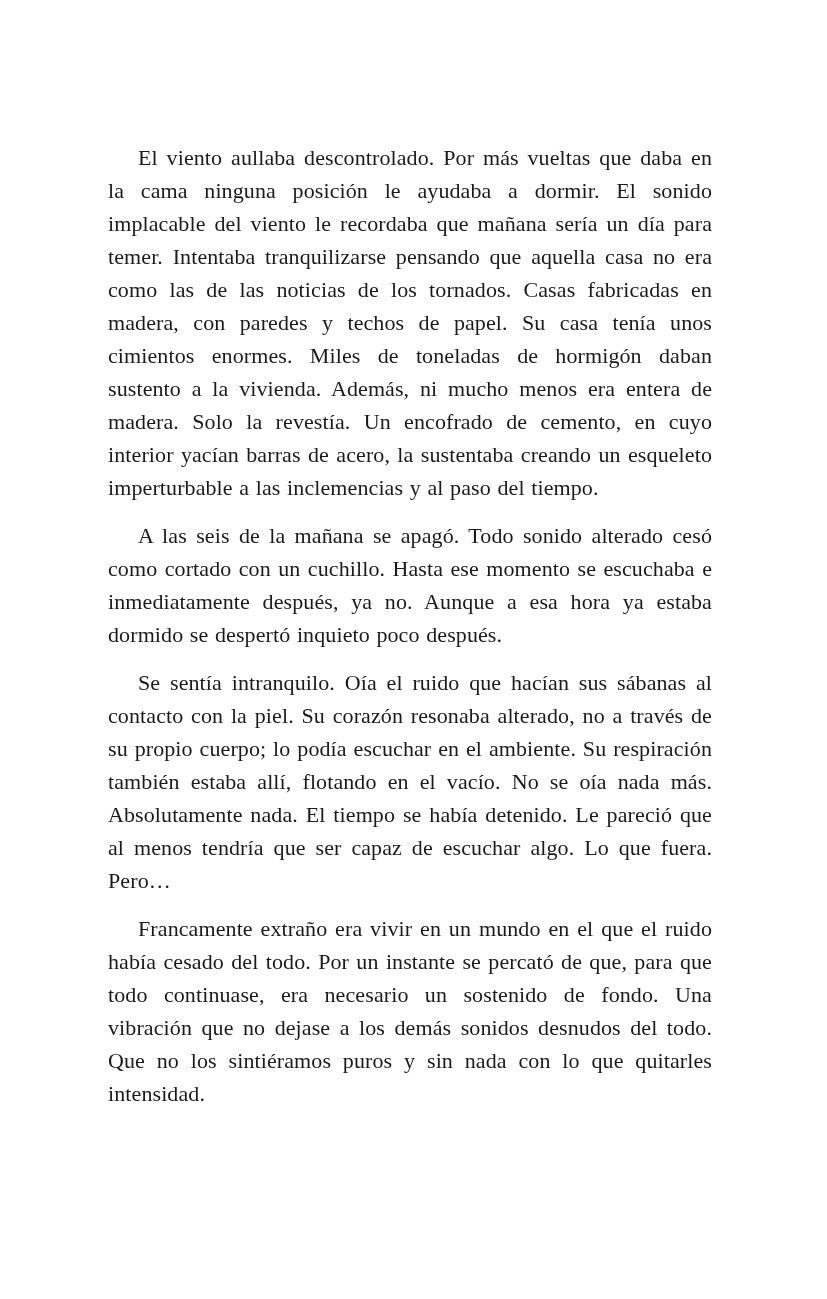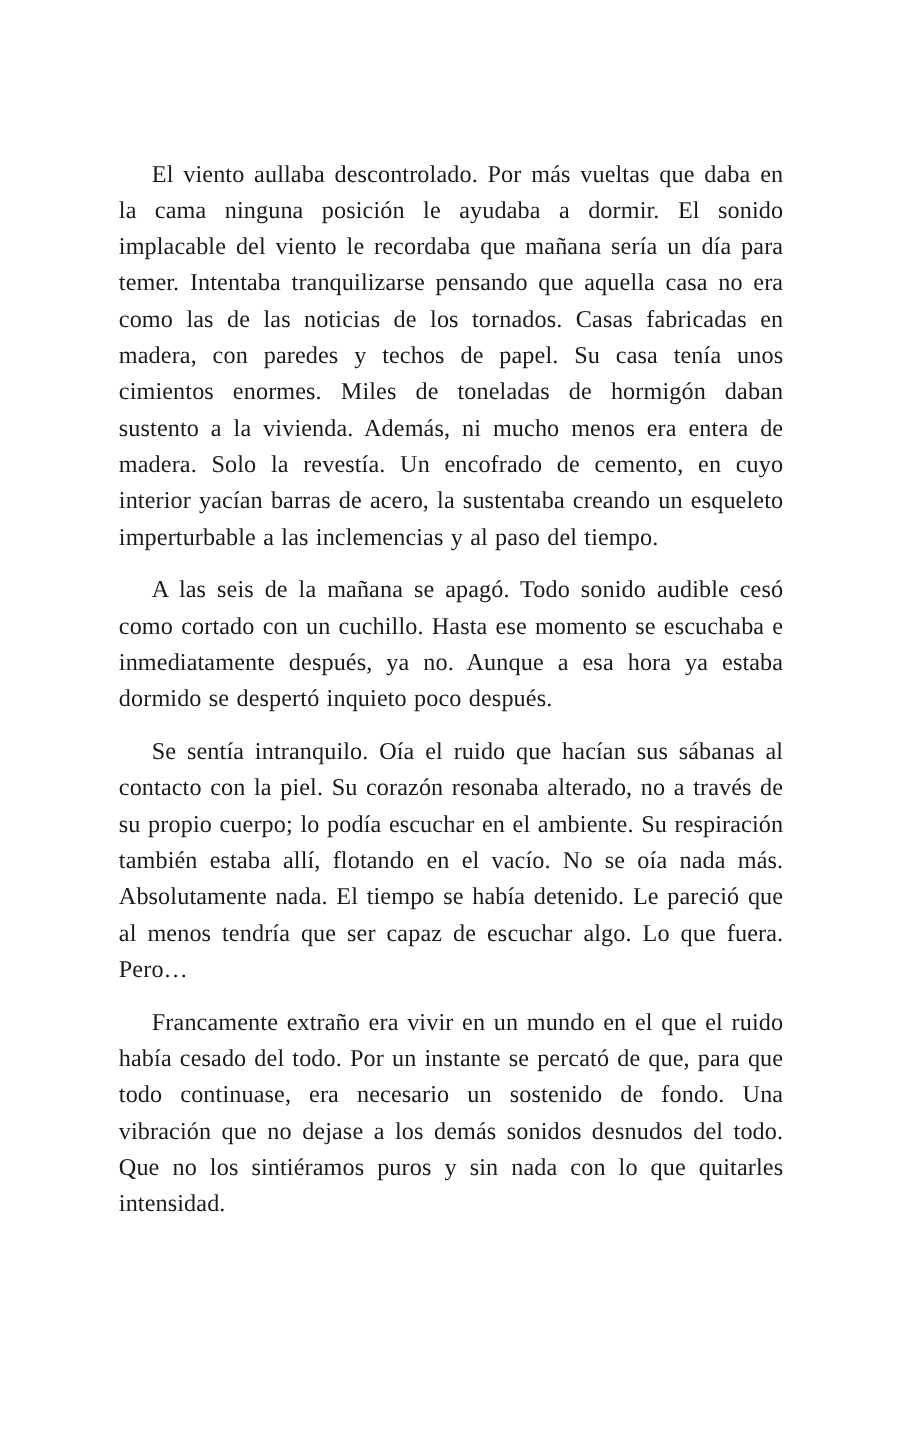--- a/index.html
+++ b/index.html
@@ -31,17 +31,17 @@
     word-spacing: 1px;
     hyphens: none;
   }
 </style>
 </head>
 <body>
 
 <div class="page">
   <div>
     <p>El viento aullaba descontrolado. Por más vueltas que daba en la cama ninguna posición le ayudaba a dormir. El sonido implacable del viento le recordaba que mañana sería un día para temer. Intentaba tranquilizarse pensando que aquella casa no era como las de las noticias de los tornados. Casas fabricadas en madera, con paredes y techos de papel. Su casa tenía unos cimientos enormes. Miles de toneladas de hormigón daban sustento a la vivienda. Además, ni mucho menos era entera de madera. Solo la revestía. Un encofrado de cemento, en cuyo interior yacían barras de acero, la sustentaba creando un esqueleto imperturbable a las inclemencias y al paso del tiempo.</p>
-    <p>A las seis de la mañana se apagó. Todo sonido audible cesó como cortado con un cuchillo. Hasta ese momento se escuchaba e inmediatamente después, ya no. Aunque a esa hora ya estaba dormido se despertó inquieto poco después.</p>
+    <p>A las seis de la mañana se apagó. Todo sonido alterado cesó como cortado con un cuchillo. Hasta ese momento se escuchaba e inmediatamente después, ya no. Aunque a esa hora ya estaba dormido se despertó inquieto poco después.</p>
     <p>Se sentía intranquilo. Oía el ruido que hacían sus sábanas al contacto con la piel. Su corazón resonaba alterado, no a través de su propio cuerpo; lo podía escuchar en el ambiente. Su respiración también estaba allí, flotando en el vacío. No se oía nada más. Absolutamente nada. El tiempo se había detenido. Le pareció que al menos tendría que ser capaz de escuchar algo. Lo que fuera. Pero…</p>
     <p>Francamente extraño era vivir en un mundo en el que el ruido había cesado del todo. Por un instante se percató de que, para que todo continuase, era necesario un sostenido de fondo. Una vibración que no dejase a los demás sonidos desnudos del todo. Que no los sintiéramos puros y sin nada con lo que quitarles intensidad.</p>
   </div>
 </div>
 
 </body></html>

